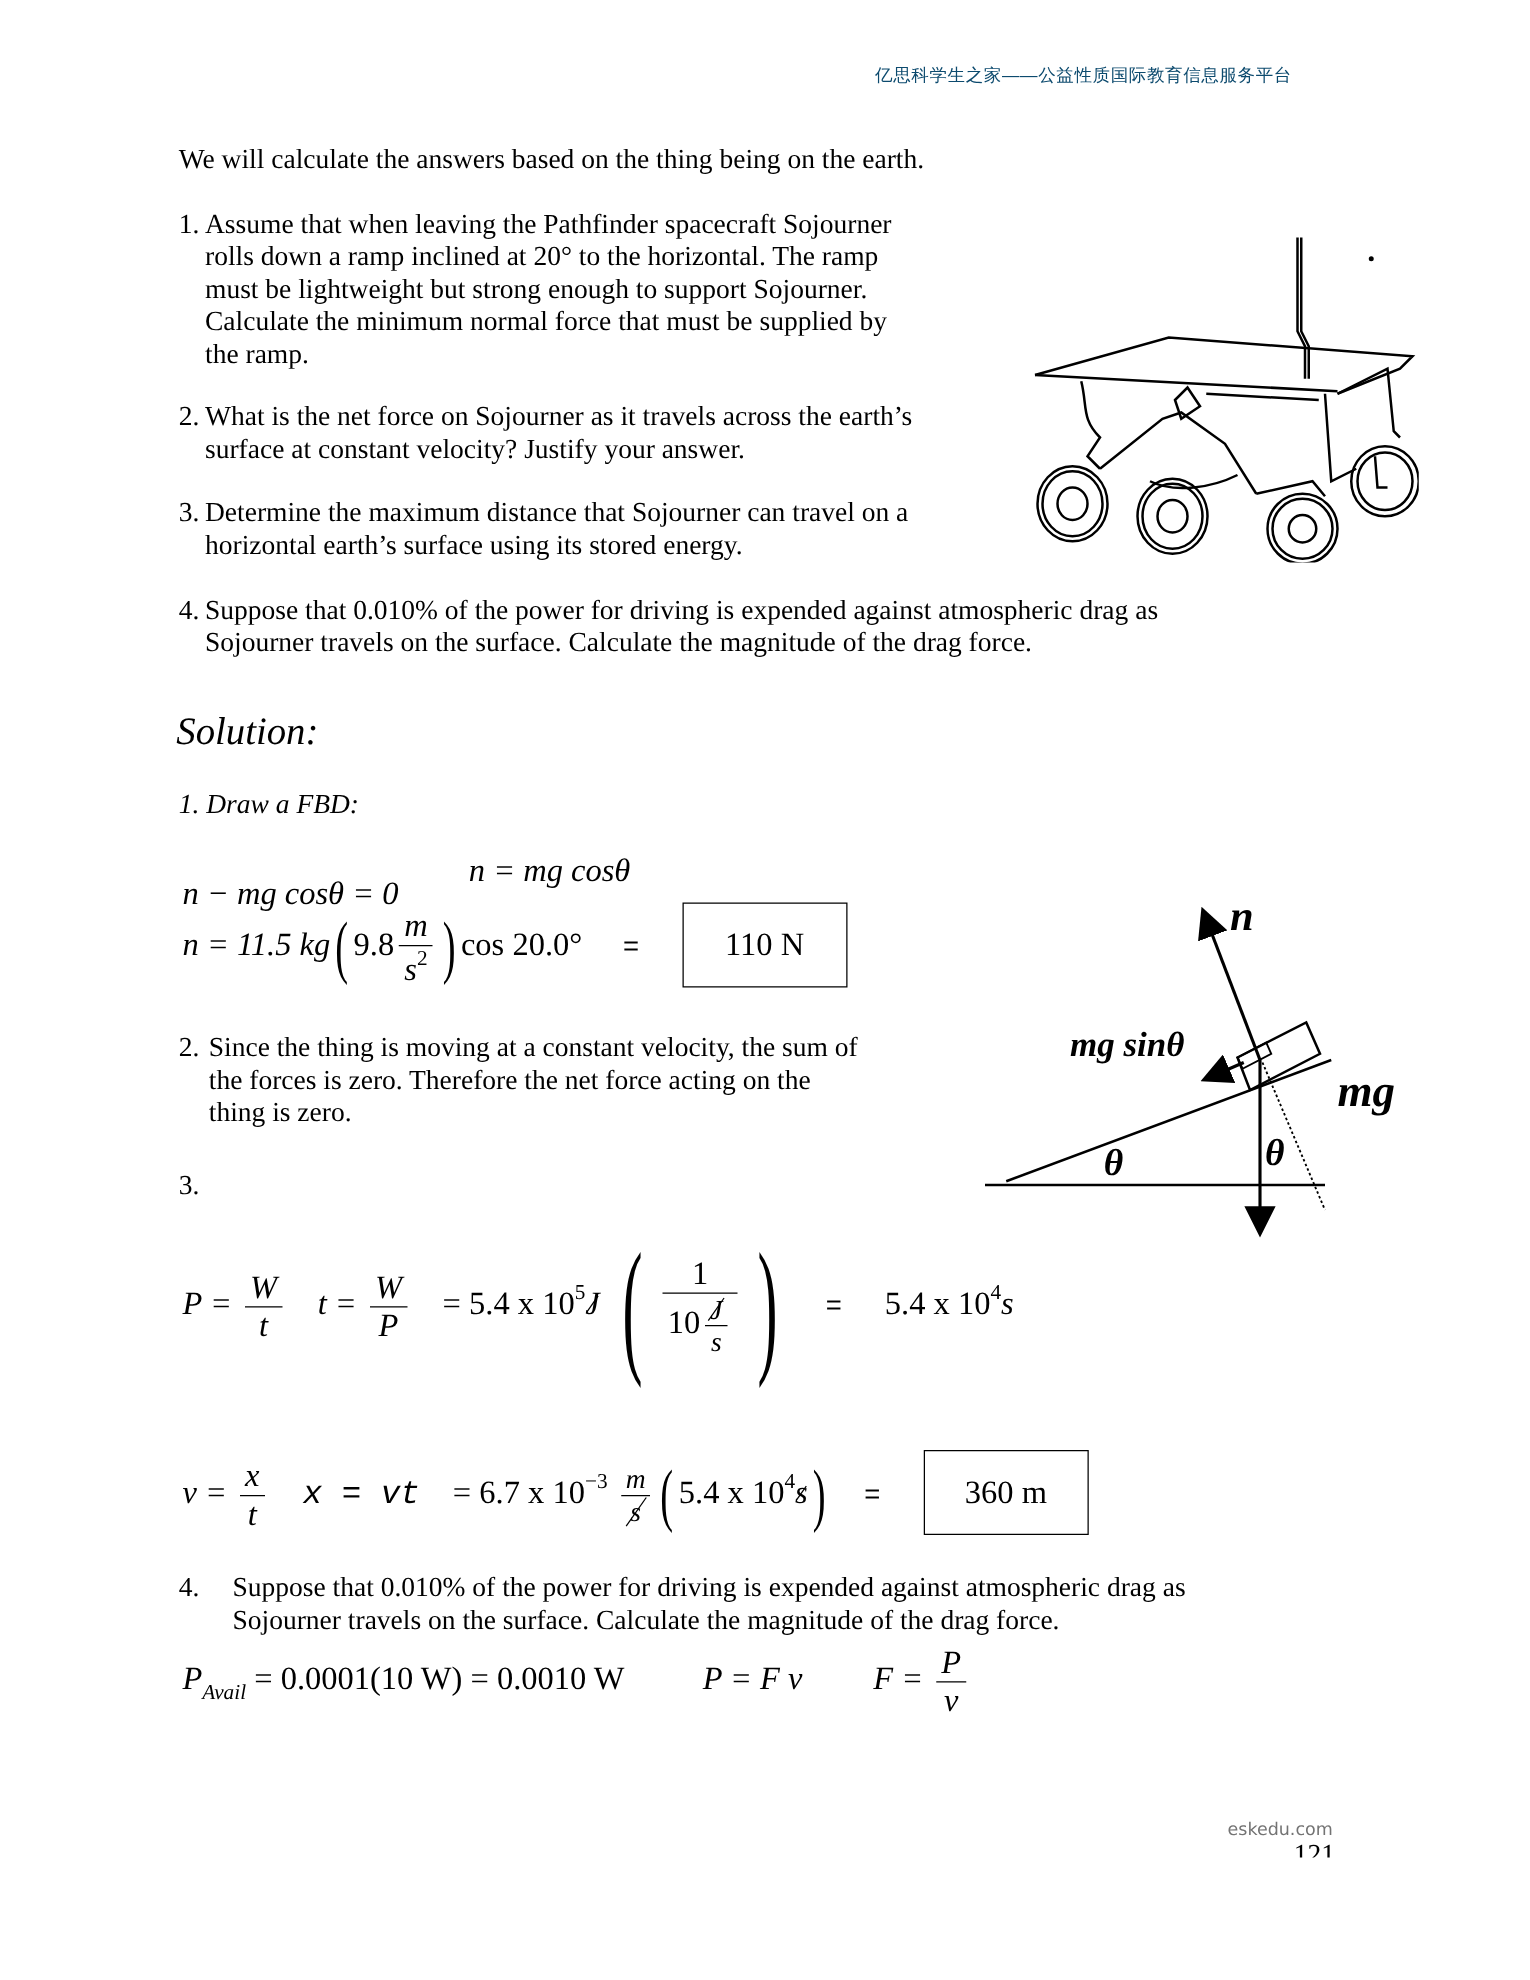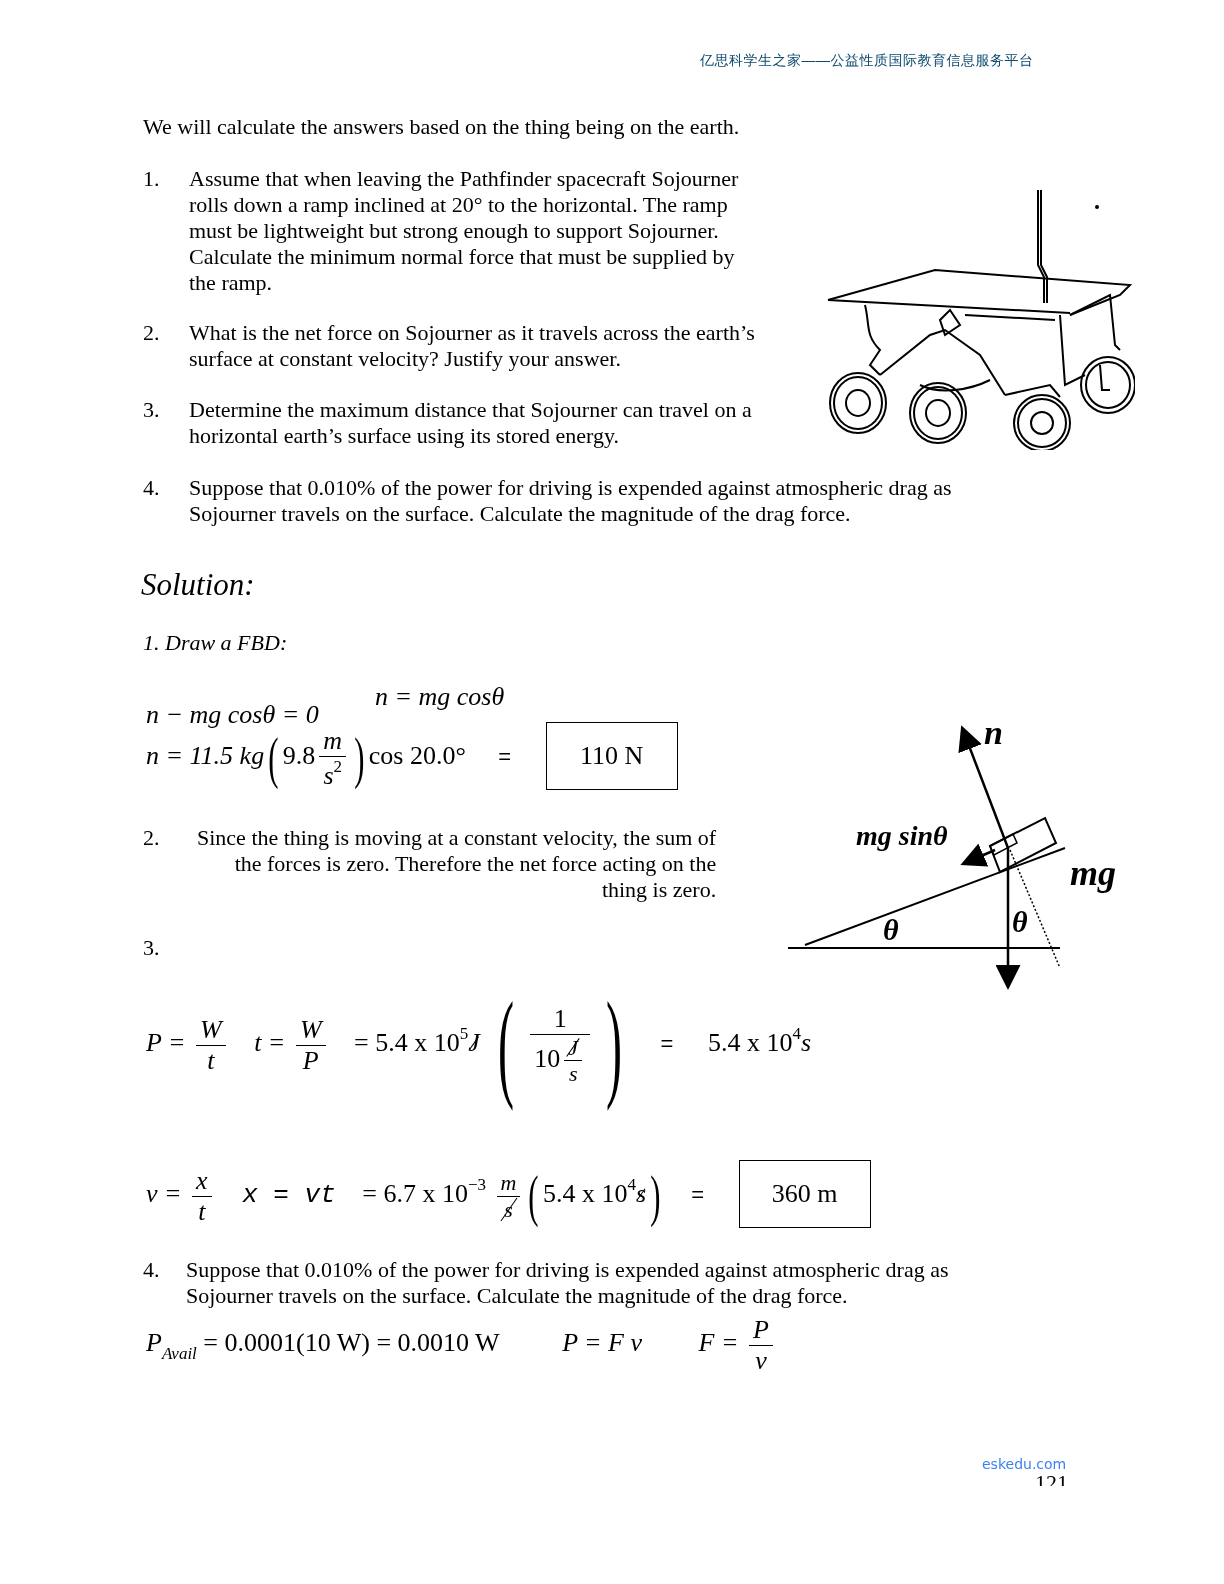--- a/index.html
+++ b/index.html
@@ -3,36 +3,36 @@
 <meta charset="utf-8">
 <style>
   html, body { margin: 0; padding: 0; background: #ffffff; }
   body { width: 1224px; height: 1584px; position: relative; overflow: hidden;
          font-family: "Liberation Serif", "DejaVu Serif", serif; color: #000; }
   .abs { position: absolute; }
   .header { left: 700px; top: 52px; font-family: Liberation Sans, sans-serif; font-size: 14px; color: #0c4a6e; letter-spacing: 0.5px; }
   .intro { left: 143px; top: 114px; font-size: 22px; }
   .q { position: absolute; left: 143px; font-size: 22px; line-height: 26px; }
   .q .num { position: absolute; left: 0; top: 0; }
-  .q .txt { margin-left: 46px; white-space: pre-line; }
+  .q .txt { margin-left: 21px; white-space: pre-line; }
   .sol { left: 141px; top: 567px; font-size: 31px; font-weight: normal; font-style: italic; }
   .fbd-label { left: 143px; top: 630px; font-size: 22px; font-style: italic; }
   .eq { position: absolute; font-size: 26px; white-space: nowrap; }
   .it { font-style: italic; }
   .frac { display: inline-block; vertical-align: middle; text-align: center; margin: 0 4px; }
   .frac > span { display: block; padding: 0 4px; line-height: 1.15; }
   .frac > span.top { border-bottom: 1.5px solid #000; }
   .box { display: inline-block; border: 1.5px solid #000; padding: 18px 30px; min-width: 70px; text-align: center; }
   .sup { font-size: 17px; vertical-align: 12px; }
   .sub { font-size: 17px; vertical-align: -8px; }
   .big-paren { font-size: 56px; font-weight: 100; vertical-align: middle; line-height: 1; transform: scaleX(0.55); display: inline-block; }
   .xl-paren { font-size: 120px; font-weight: 100; vertical-align: middle; line-height: 1; transform: scaleX(0.4); display: inline-block; }
   .strike { position: relative; display: inline-block; }
   .strike::after { content: ""; position: absolute; left: -2px; right: -2px; top: 50%; border-top: 1.5px solid #000; transform: rotate(-55deg); }
-  .footer-site { left: 982px; top: 1456px; font-family: "DejaVu Sans", sans-serif; font-size: 14px; color: #3b82f6; }
+  .footer-site { left: 982px; top: 1456px; font-family: "DejaVu Sans", sans-serif; font-size: 14px; color: #737373; }
   .page-num { left: 1035px; top: 1470px; font-size: 22px; height: 16px; overflow: hidden; }
   svg text { font-family: "Liberation Serif", serif; }
 </style>
 </head>
 <body>
 
 <div class="abs header">亿思科学生之家——公益性质国际教育信息服务平台</div>
 
 <div class="abs intro">We will calculate the answers based on the thing being on the earth.</div>
 
@@ -102,21 +102,21 @@
 <div class="eq it" style="left:375px; top:682px;text-align:right;">n = mg cosθ</div>
 
 <div class="eq" style="left:146px; top:722px;">
   <span class="it">n = 11.5 kg</span><span class="big-paren">(</span><span>9.8</span><span class="frac"><span class="top it">m</span><span><span class="it">s</span><span class="sup">2</span></span></span><span class="big-paren">)</span><span>cos 20.0°</span>
   <span style="margin:0 28px 0 26px; font-family:'Liberation Sans',sans-serif; font-size:22px;">=</span>
   <span class="box">110 N</span>
 </div>
 
 <div class="q" style="top:825px;">
   <span class="num">2.</span>
-  <div class="txt" style="margin-left:54px;text-align:right;">Since the thing is moving at a constant velocity, the sum of
+  <div class="txt" style="margin-left:24px;">Since the thing is moving at a constant velocity, the sum of
 the forces is zero.  Therefore the net force acting on the
 thing is zero.</div>
 </div>
 
 <div class="abs" style="left:143px; top:935px; font-size:22px;">3.</div>
 
 <div class="eq" style="left:146px; top:985px;">
   <span class="it">P =</span>
   <span class="frac it"><span class="top">W</span><span>t</span></span>
   <span style="margin-left:18px;" class="it">t =</span>

